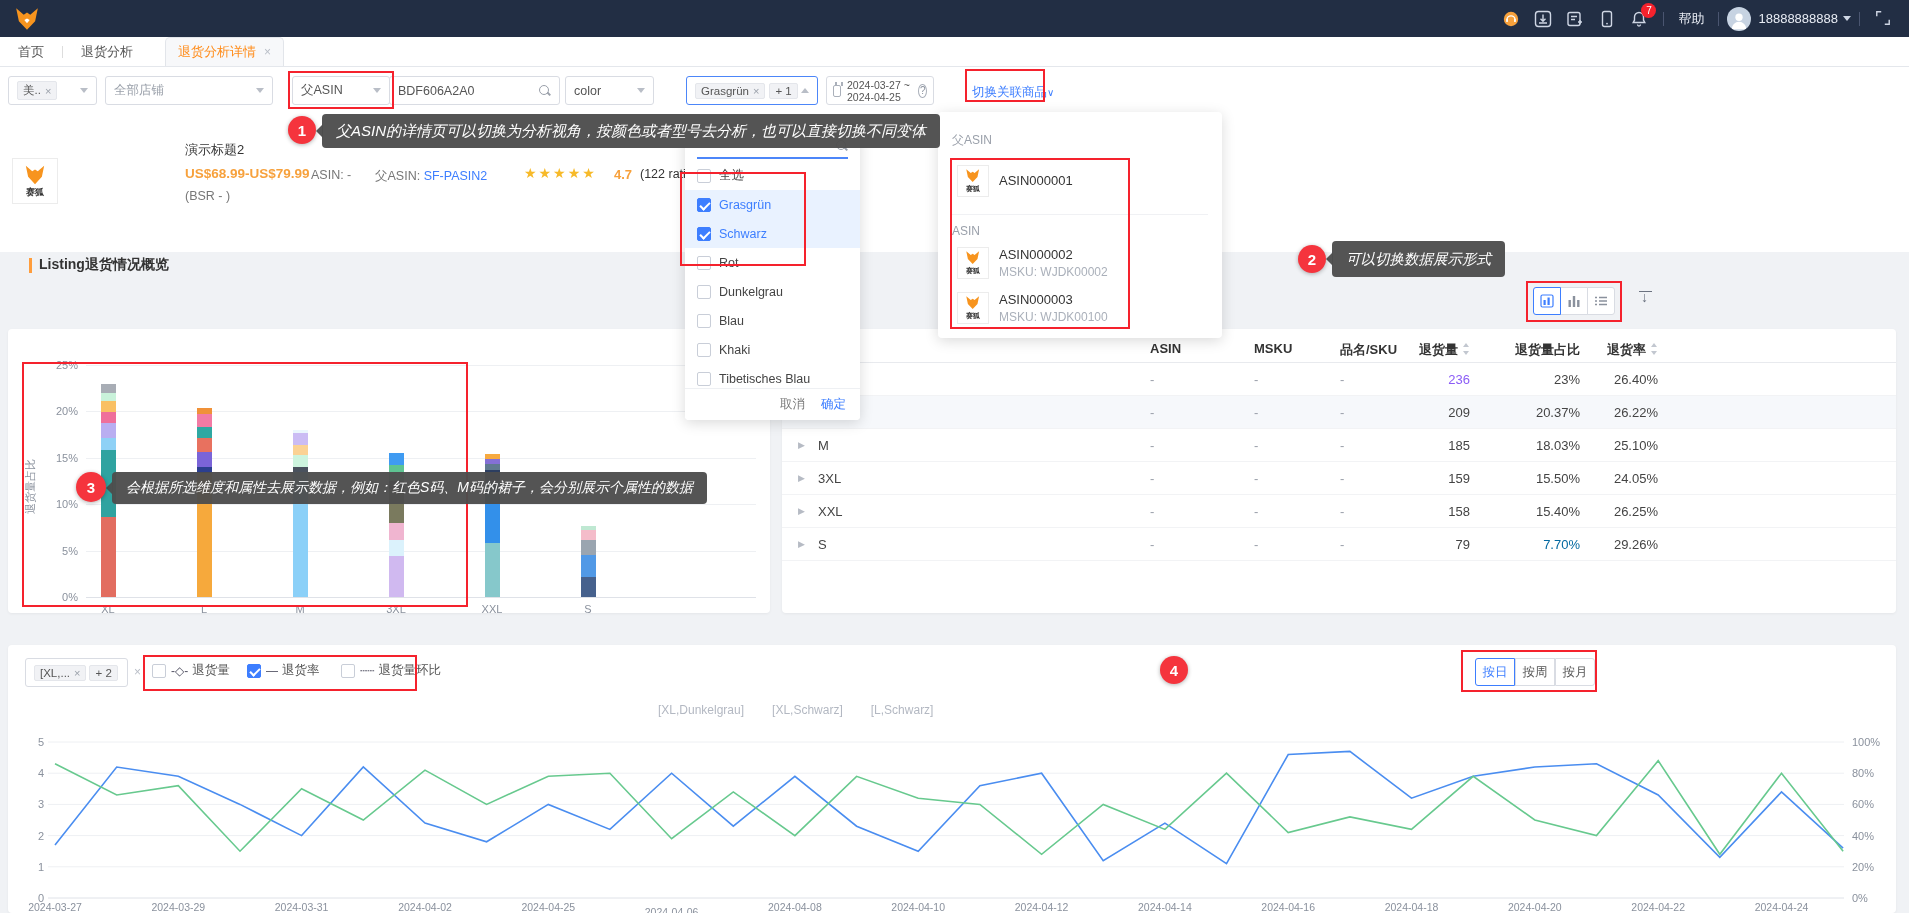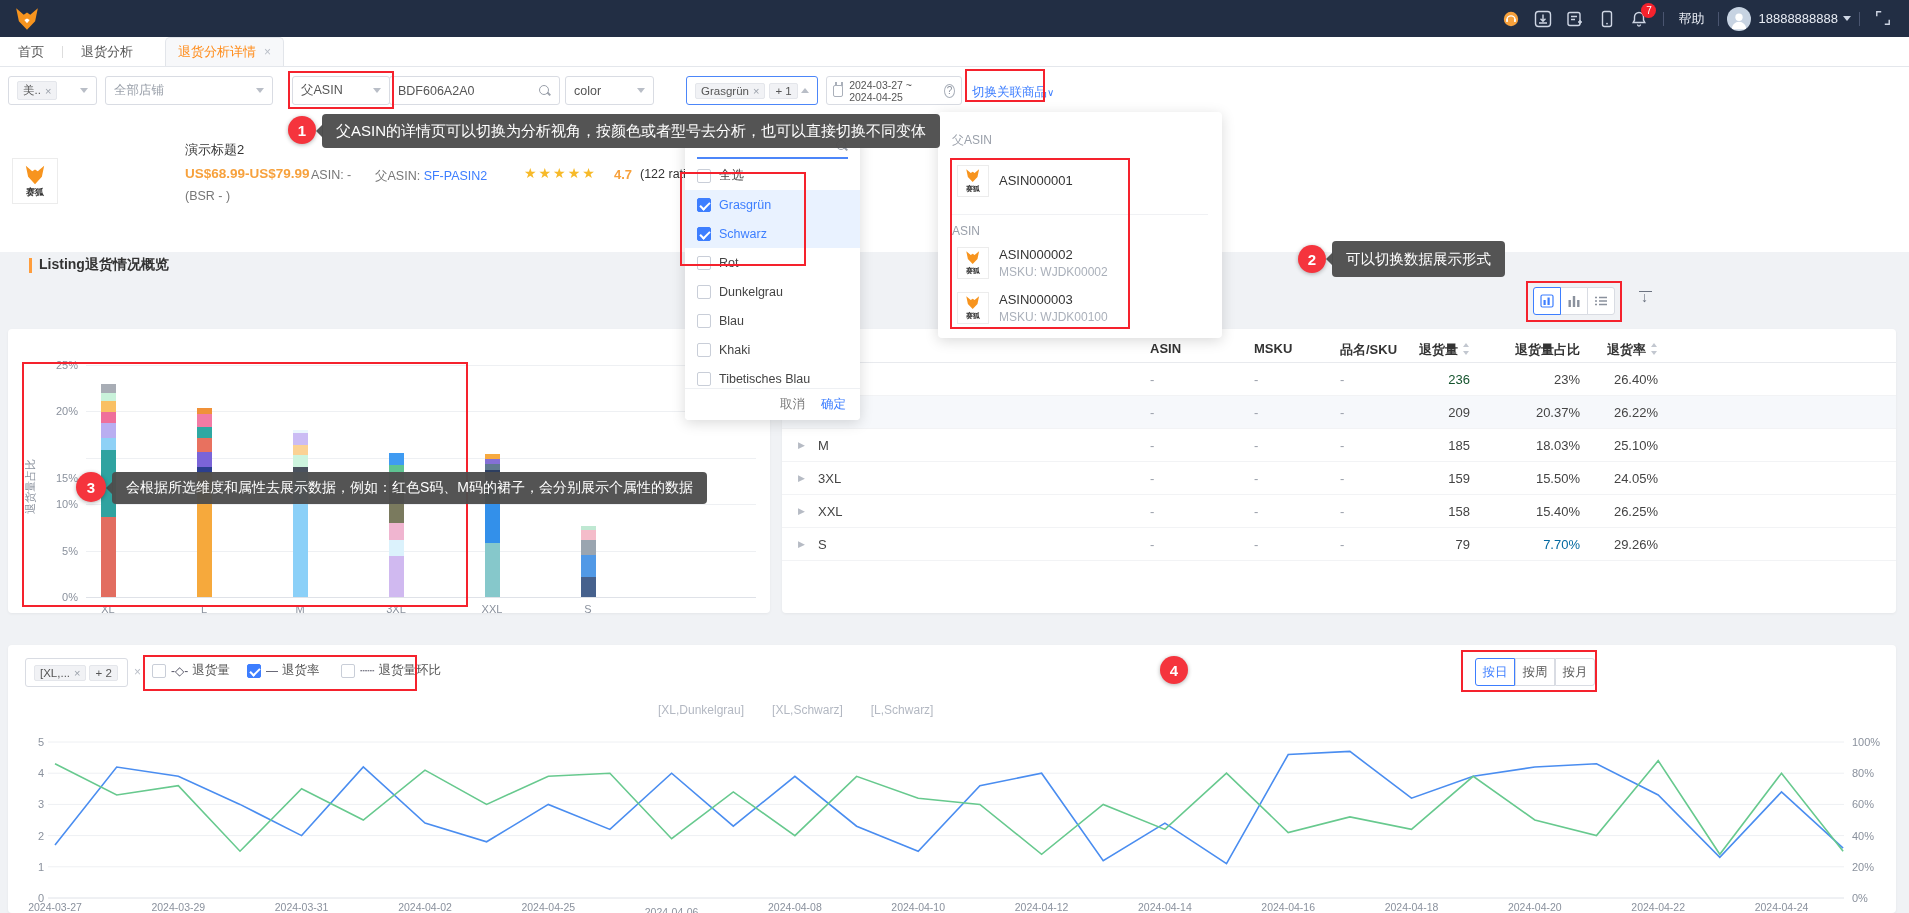--- a/index.html
+++ b/index.html
@@ -85,21 +85,21 @@
   .vt-btn.first { border-radius:3px 0 0 3px; margin-left:0; }
   .vt-btn.last { border-radius:0 3px 3px 0; }
   .vt-btn.active { border-color:#3d7eff; z-index:1; }
   .dl-ic { position:relative; width:16px; height:16px; cursor:pointer; }
   .dl-ic::before { content:"↓"; position:absolute; left:3px; top:-3px; color:#6b7280; font-size:14px; }
   .dl-ic::after { content:""; position:absolute; left:1px; bottom:0px; width:13px; height:1.5px; background:#6b7280; }
 
   
   .redbox { position:absolute; border:2px solid #f5222d; z-index:30; pointer-events:none; }
   .cnum { position:absolute; width:28px; height:28px; border-radius:50%; background:#f5343d; color:#fff; font-size:15px; font-weight:bold; display:flex; align-items:center; justify-content:center; z-index:40; box-shadow:0 1px 4px rgba(0,0,0,.3); }
-  .tip { position:absolute; background:rgba(77,77,77,.96); color:#fff; border-radius:4px; display:flex; align-items:center; padding:15px 14px; z-index:39; white-space:nowrap; }
+  .tip { position:absolute; background:rgba(77,77,77,.96); color:#fff; border-radius:4px; display:flex; align-items:center; padding:15px 14px; z-index:39; white-space:nowrap;font-style:italic; }
   .tip::before { content:""; position:absolute; left:-6px; top:50%; transform:translateY(-50%); border-top:7px solid transparent; border-bottom:7px solid transparent; border-right:7px solid rgba(77,77,77,.96); }
 
   
   .panel { position:absolute; background:#fff; border-radius:4px; box-shadow:0 3px 14px rgba(0,0,0,.15); z-index:20; }
   .cd-row { height:29px; display:flex; align-items:center; padding:0 12px; font-size:12.5px; color:#444; cursor:pointer; }
   .cd-row.sel { background:#e9f2ff; color:#3d7eff; }
   .cb { width:14px; height:14px; border:1px solid #c9ced8; border-radius:2px; background:#fff; margin-right:8px; flex:none; position:relative; }
   .cb.on { background:#3d7eff; border-color:#3d7eff; }
   .cb.on::after { content:""; position:absolute; left:4px; top:1px; width:4px; height:8px; border:solid #fff; border-width:0 2px 2px 0; transform:rotate(45deg); }
   .cd-foot { position:absolute; left:0; right:0; bottom:0; height:32px; border-top:1px solid #eef0f3; display:flex; align-items:center; justify-content:flex-end; gap:16px; padding:0 14px; font-size:12.5px; background:#fff; border-radius:0 0 4px 4px; }
@@ -222,21 +222,21 @@
     <span class="sel-caret"></span>
   </div>
   <div class="ctl" style="left:686px; width:132px; border-color:#4c86f9;">
     <span class="mini-tag">
         <span>Grasgrün</span>
         <span class="x">×</span>
       </span>
     <span class="mini-tag" style="margin-left:4px;">+ 1</span>
     <span class="sel-caret-up"></span>
   </div>
-  <div class="ctl" style="left:826px; width:136px; padding:0 6px;">
+  <div class="ctl" style="left:826px; width:108px; padding:0 6px;">
     <span class="cal-ic"></span>
     <span style="font-size:10.5px; color:#555;">2024-03-27 ~ 2024-04-25</span>
     <span class="qmark">?</span>
   </div>
   <span class="abs link-blue" style="left:972px; top:84px;"><span>切换关联商品</span><span style="font-size:10px;">∨</span></span>
 
   
   <div class="abs fox-box" style="left:12px; top:158px; width:46px; height:46px;">
     <svg viewBox="0 0 24 24" width="22" height="22">
         <path d="M2 2 L9 8 L12 6 L15 8 L22 2 L19.5 14 L12 22 L4.5 14 Z" fill="#f7941e"></path>
@@ -264,21 +264,21 @@
   
   <div class="card" id="bar-card" style="left:8px; top:329px; width:762px; height:284px;">
       <div class="ylab" style="left:-18px; top:150px; width:80px; text-align:center;">退货量占比</div>
       <div class="gridline axis" style="left:78px; width:670px; top:268px;"></div>
       <div class="ytick" style="left:28px; top:268px;">0%</div>
       <div class="gridline" style="left:78px; width:670px; top:221.6px;"></div>
       <div class="ytick" style="left:28px; top:221.6px;">5%</div>
       <div class="gridline" style="left:78px; width:670px; top:175.2px;"></div>
       <div class="ytick" style="left:28px; top:175.2px;">10%</div>
       <div class="gridline" style="left:78px; width:670px; top:128.8px;"></div>
-      <div class="ytick" style="left:28px; top:128.8px;margin-top:20px;">15%</div>
+      <div class="ytick" style="left:28px; top:128.8px;">15%</div>
       <div class="gridline" style="left:78px; width:670px; top:82.4px;"></div>
       <div class="ytick" style="left:28px; top:82.4px;">20%</div>
       <div class="gridline" style="left:78px; width:670px; top:36.00000000000003px;"></div>
       <div class="ytick" style="left:28px; top:36.00000000000003px;">25%</div>
       <div class="barstack" style="left:92.5px; top:54.56px; height:213.44px;">
         <div style="height:79.80799999999999px; background:#e26d60;"></div>
         <div style="height:66.816px; background:#2fa3a0;"></div>
         <div style="height:12.064px; background:#8ed1f6;"></div>
         <div style="height:14.847999999999999px; background:#b9aef1;"></div>
         <div style="height:11.136px; background:#ef6f9b;"></div>
@@ -347,21 +347,21 @@
         <span class="th" style="right:426px; top:6px;">退货量<span class="sort"></span></span>
         <span class="th" style="right:316px; top:6px;">退货量占比</span>
         <span class="th" style="right:238px; top:6px;">退货率<span class="sort"></span></span>
       </div>
       <div class="trow" style="top:34px;">
       <span class="td expand" style="left:16px; top:11px;">▶</span>
         <span class="td" style="left:36px; top:9px; color:#444;">XL</span>
         <span class="td" style="left:368px; top:9px; color:#9aa0aa;">-</span>
         <span class="td" style="left:472px; top:9px; color:#9aa0aa;">-</span>
         <span class="td" style="left:558px; top:9px; color:#9aa0aa;">-</span>
-        <span class="td" style="right:426px; top:9px; color:#14532d;">236</span>
+        <span class="td" style="right:426px; top:9px; color:#8b5cf6;">236</span>
         <span class="td" style="right:316px; top:9px; color:#444;">23%</span>
         <span class="td" style="right:238px; top:9px; color:#444;">26.40%</span>
       </div>
       <div class="trow striped" style="top:67px;">
       <span class="td expand" style="left:16px; top:11px;">▶</span>
         <span class="td" style="left:36px; top:9px; color:#444;">L</span>
         <span class="td" style="left:368px; top:9px; color:#9aa0aa;">-</span>
         <span class="td" style="left:472px; top:9px; color:#9aa0aa;">-</span>
         <span class="td" style="left:558px; top:9px; color:#9aa0aa;">-</span>
         <span class="td" style="right:426px; top:9px; color:#444;">209</span>

